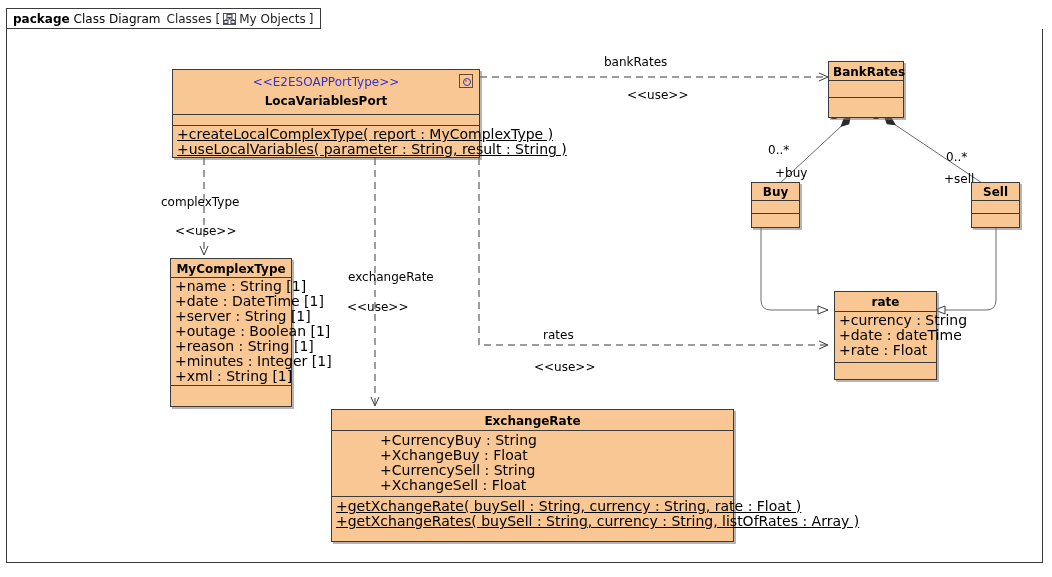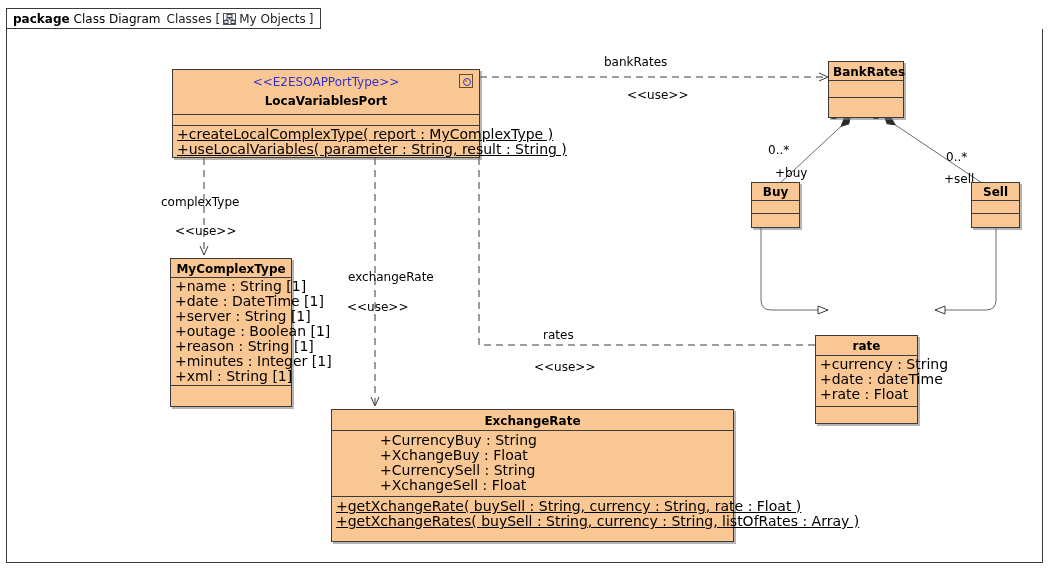--- a/index.html
+++ b/index.html
@@ -174,21 +174,21 @@
   </div>
 
   <div class="cls" style="left:971px;top:182px;width:49px;height:46px;">
     <div class="comp" style="height:18px;padding-top:2px;">
       <div class="title">Sell</div>
     </div>
     <div class="comp" style="height:13px;"></div>
     <div class="comp" style="height:14px;"></div>
   </div>
 
-  <div class="cls" style="left:815px;top:291px;width:103px;height:89px;margin-top:44px;">
+  <div class="cls" style="left:834px;top:291px;width:103px;height:89px;">
     <div class="comp" style="height:20px;padding-top:3px;">
       <div class="title">rate</div>
     </div>
     <div class="comp" style="padding-top:1px;height:51px;">
       <div class="feat">+currency : String</div>
       <div class="feat">+date : dateTime</div>
       <div class="feat">+rate : Float</div>
     </div>
     <div class="comp empty"></div>
   </div>

